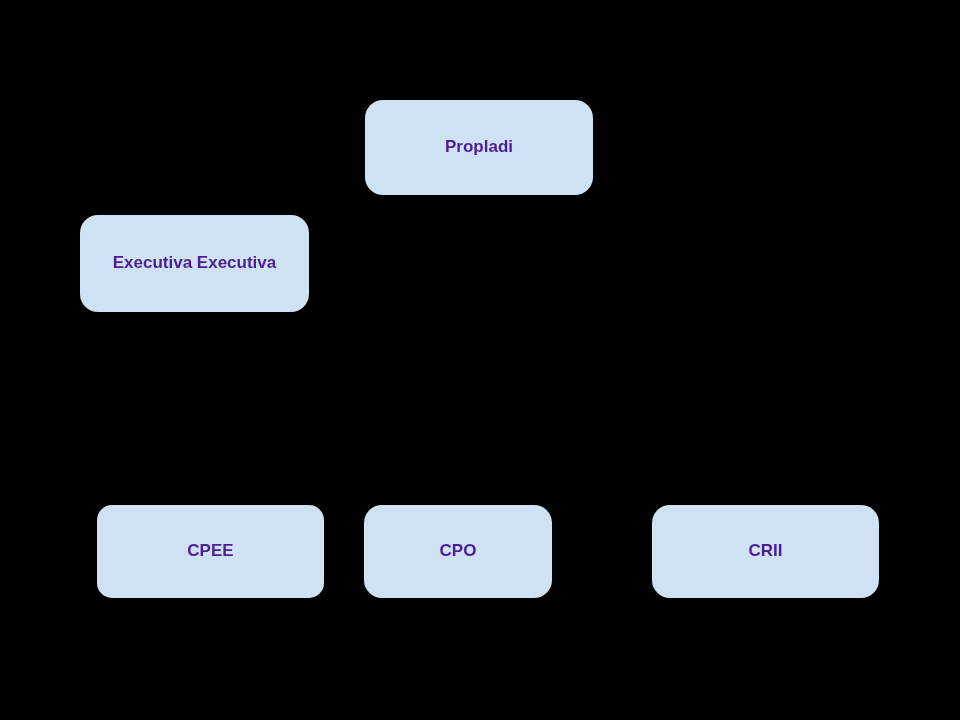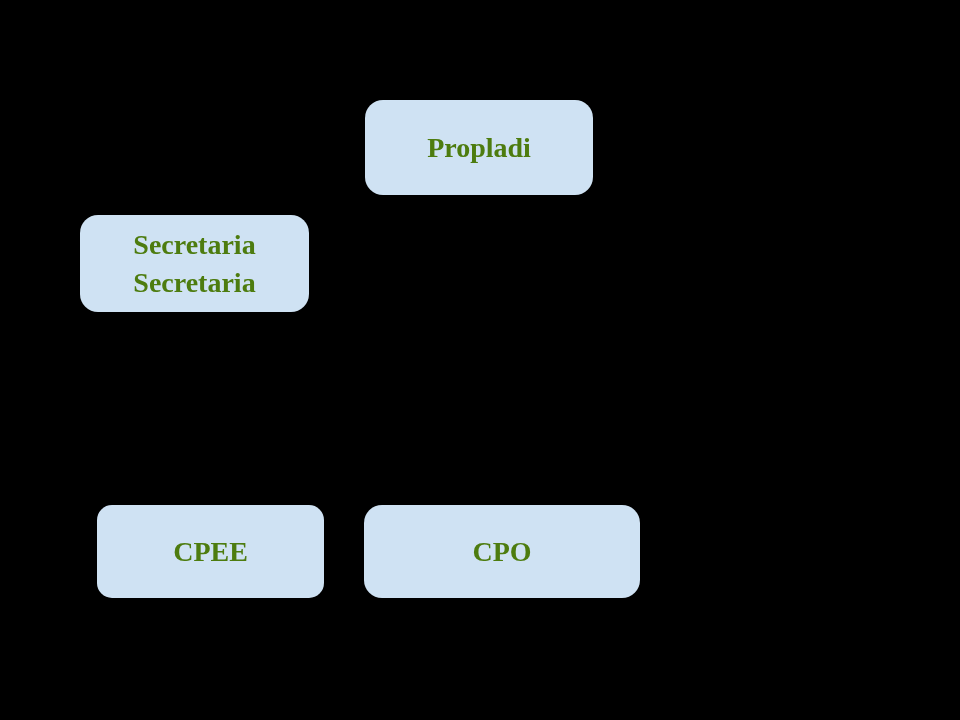--- a/index.html
+++ b/index.html
@@ -24,48 +24,51 @@
   .node {
     position: absolute;
     background: #cfe2f3;
     border-radius: 18px;
     display: flex;
     align-items: center;
     justify-content: center;
     text-align: center;
   }
   .node .label {
-    font-family: Liberation Serif, serif;
+    font-family: Liberation Sans, sans-serif;
     font-weight: 700;
-    font-size: 28px;
+    font-size: 17px;
     line-height: 1.35;
-    color: #4d7c0f;
+    color: #4c1d95;
     max-width: 80%;
   }
   .node-propladi   { left: 365px; top: 100px; width: 228px; height: 95px; }
   .node-secretaria { left:  80px; top: 215px; width: 229px; height: 97px; }
   .node-cpee       { left:  97px; top: 505px; width: 227px; height: 93px; border-radius: 15px; }
-  .node-cpo        { left: 364px; top: 505px; width: 276px; height: 93px; }
+  .node-cpo        { left: 364px; top: 505px; width: 188px; height: 93px; }
   .node-crii       { left: 652px; top: 505px; width: 227px; height: 93px; }
 </style>
 </head>
 <body>
 
 <div class="canvas">
 
   <div class="node node-propladi">
     <span class="label">Propladi</span>
   </div>
 
   <div class="node node-secretaria">
-    <span class="label">Secretaria Secretaria</span>
+    <span class="label">Executiva Executiva</span>
   </div>
 
   <div class="node node-cpee">
     <span class="label">CPEE</span>
   </div>
 
   <div class="node node-cpo">
     <span class="label">CPO</span>
   </div>
 
+  <div class="node node-crii">
+    <span class="label">CRII</span>
+  </div>
 
 </div>
 
 </body></html>

